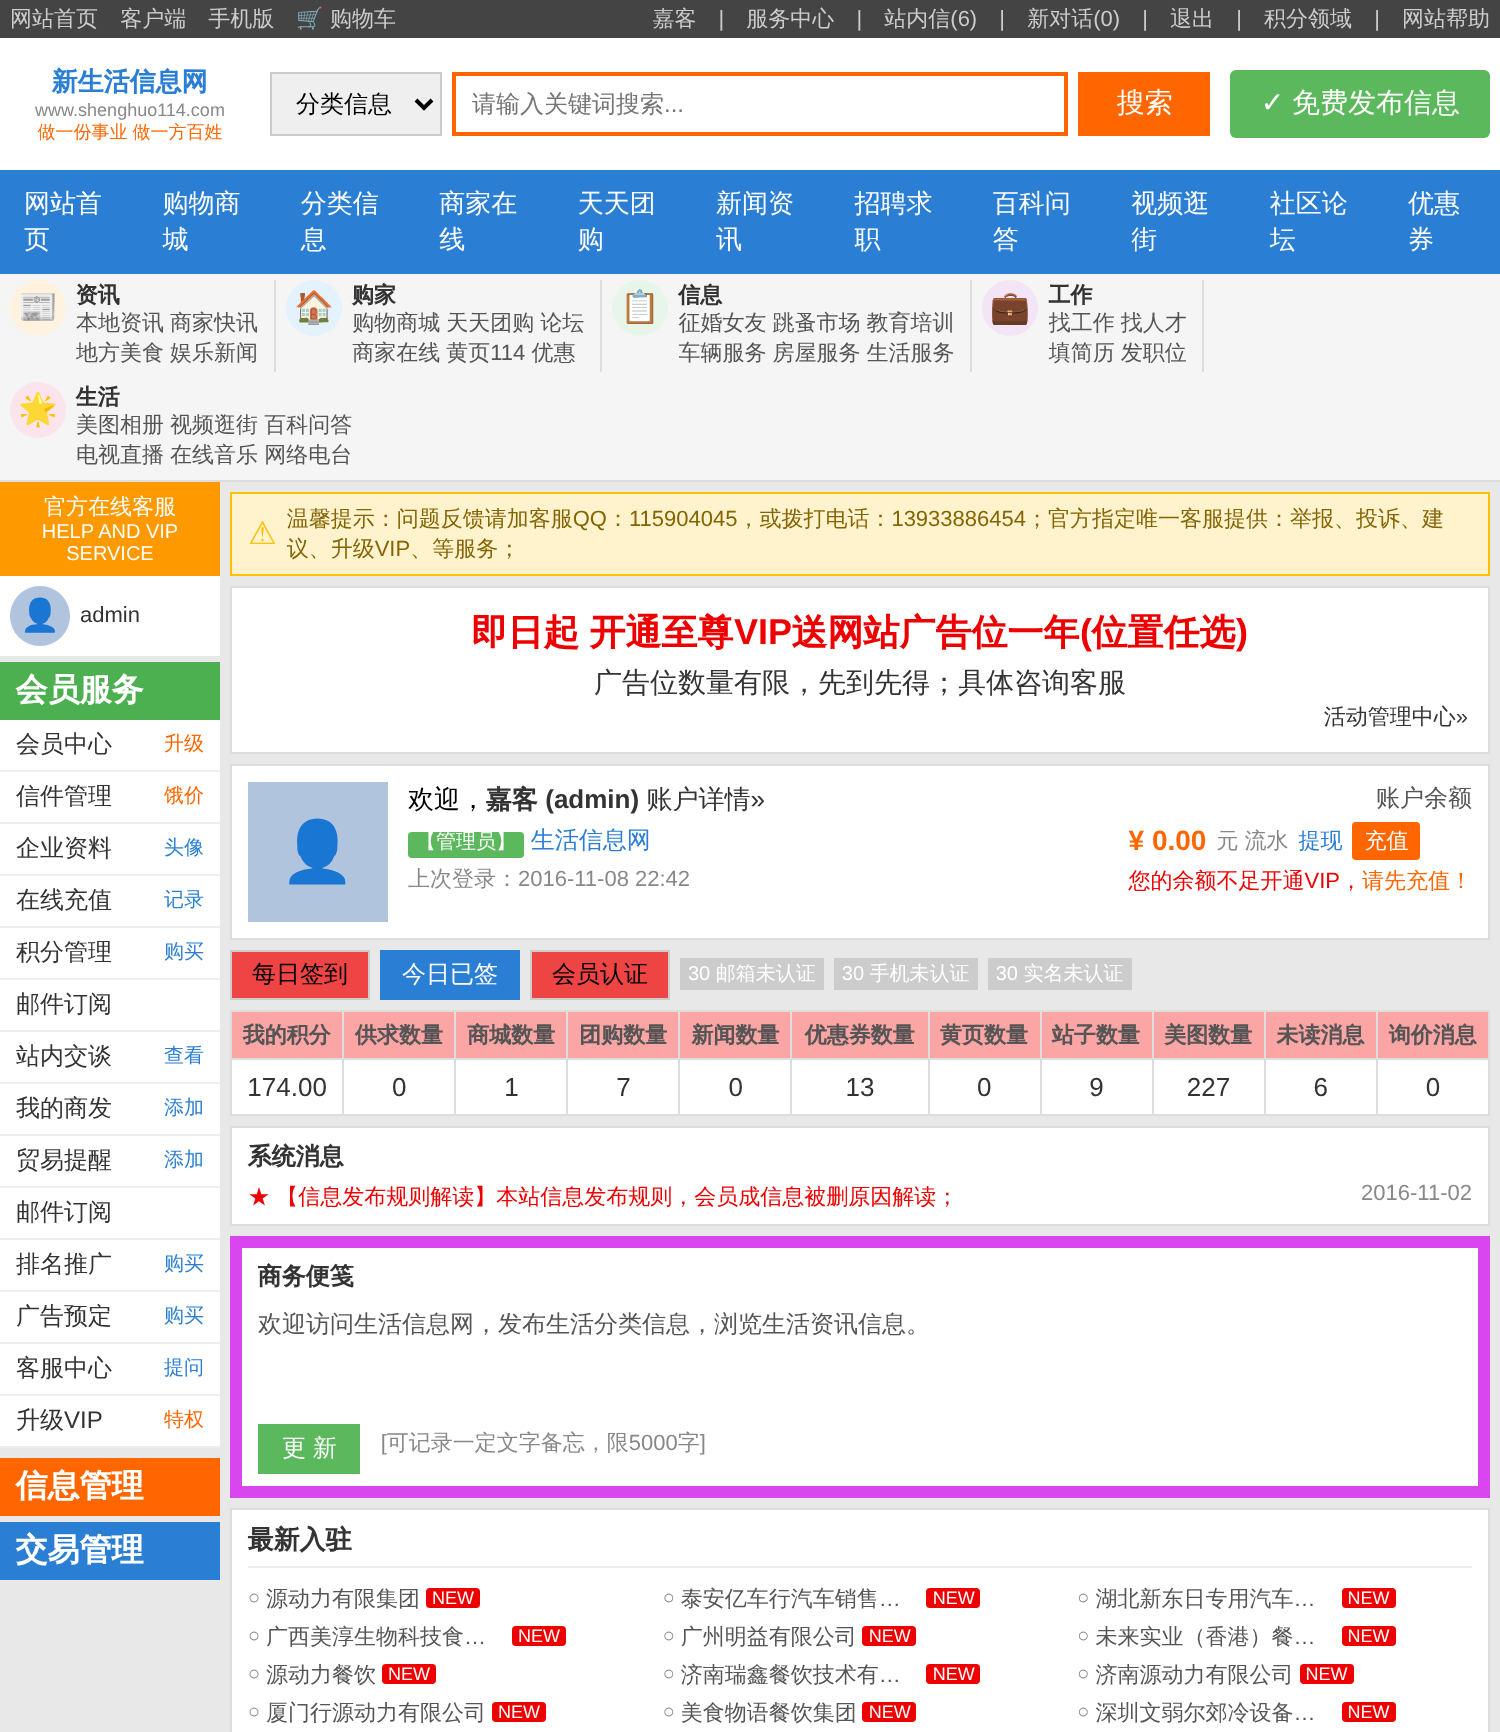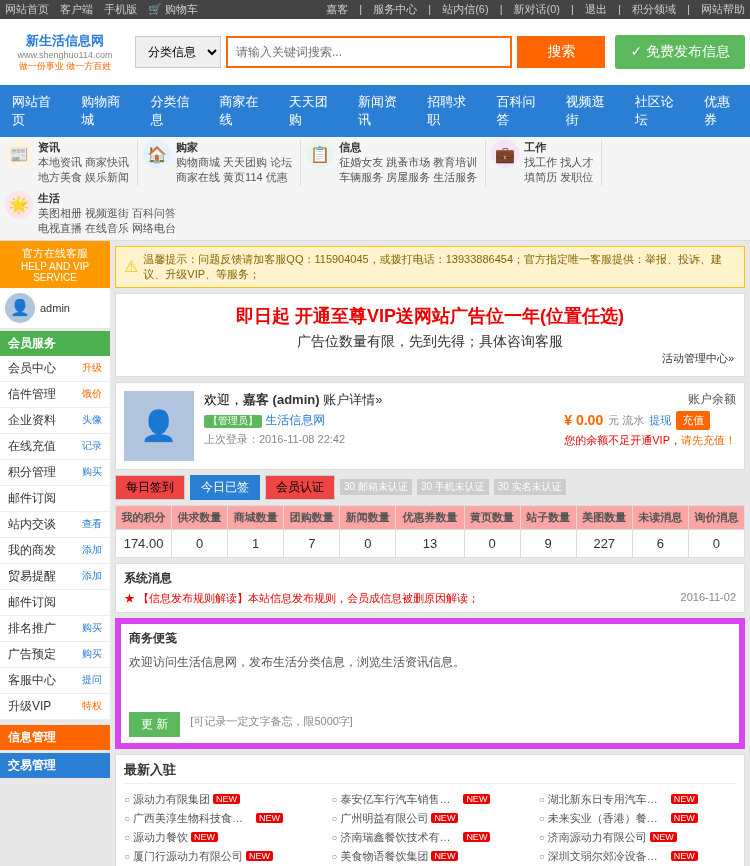--- a/index.html
+++ b/index.html
@@ -11,21 +11,21 @@
     .top-bar-left span { margin-right: 8px; }
     .top-bar-right span { margin-left: 8px; }
 
     
     .header { background: #fff; padding: 8px 5px; display: flex; align-items: center; gap: 10px; }
     .logo { display: flex; align-items: center; gap: 5px; }
     .logo-img { width: 120px; height: 50px; background: #fff; display: flex; flex-direction: column; align-items: center; justify-content: center; }
     .search-area { flex: 1; display: flex; align-items: center; gap: 5px; }
     .search-select { border: 1px solid #ccc; padding: 4px 8px; font-size: 12px; height: 32px; }
     .search-input { flex: 1; border: 2px solid #f60; padding: 4px 8px; font-size: 12px; height: 32px; }
-    .search-btn { background: #f60; color: #fff; border: none; padding: 0 30px; height: 32px; cursor: pointer; font-size: 14px; }
+    .search-btn { background: #f60; color: #fff; border: none; padding: 0 19px; height: 32px; cursor: pointer; font-size: 14px; }
     .publish-btn { background: #5cb85c; color: #fff; border: none; padding: 8px 15px; cursor: pointer; font-size: 14px; border-radius: 3px; white-space: nowrap; }
 
     
     .main-nav { background: #2a7fd4; display: flex; }
     .main-nav a { color: #fff; padding: 8px 12px; font-size: 13px; display: block; }
 
     
     .sub-nav { background: #f5f5f5; border-bottom: 1px solid #ddd; display: flex; padding: 3px 5px; gap: 5px; flex-wrap: wrap; }
     .sub-nav-item { display: flex; align-items: flex-start; gap: 5px; border-right: 1px solid #ddd; padding-right: 8px; }
     .sub-nav-item:last-child { border-right: none; }
@@ -33,21 +33,21 @@
     .sub-nav-links { display: flex; flex-direction: column; font-size: 11px; }
     .sub-nav-links a { color: #555; line-height: 1.4; }
     .sub-nav-label { color: #333; font-weight: bold; font-size: 11px; }
 
     
     .main-layout { display: flex; gap: 0; }
 
     
     .sidebar { width: 110px; flex-shrink: 0; }
     .sidebar-header { background: #f90; color: #fff; text-align: center; padding: 5px; font-size: 11px; }
-    .sidebar-section { background: #4caf50; color: #fff; padding: 4px 8px; font-size: 12px; font-weight: bold; margin-top: 3px; }
+    .sidebar-section { background: #4caf50; color: #fff; padding: 4px 8px; font-size: 16px; font-weight: bold; margin-top: 3px; }
     .sidebar-item { display: flex; justify-content: space-between; align-items: center; padding: 4px 8px; border-bottom: 1px solid #eee; background: #fff; }
     .sidebar-item-label { color: #333; }
     .sidebar-item-action { color: #f60; font-size: 10px; }
 
     
     .content { flex: 1; padding: 5px; overflow: hidden; }
 
     
     .notice-bar { background: #fff3cd; border: 1px solid #ffc107; padding: 5px 8px; font-size: 11px; color: #856404; margin-bottom: 5px; display: flex; align-items: center; gap: 5px; }
     .notice-icon { color: #ffc107; font-size: 16px; }

